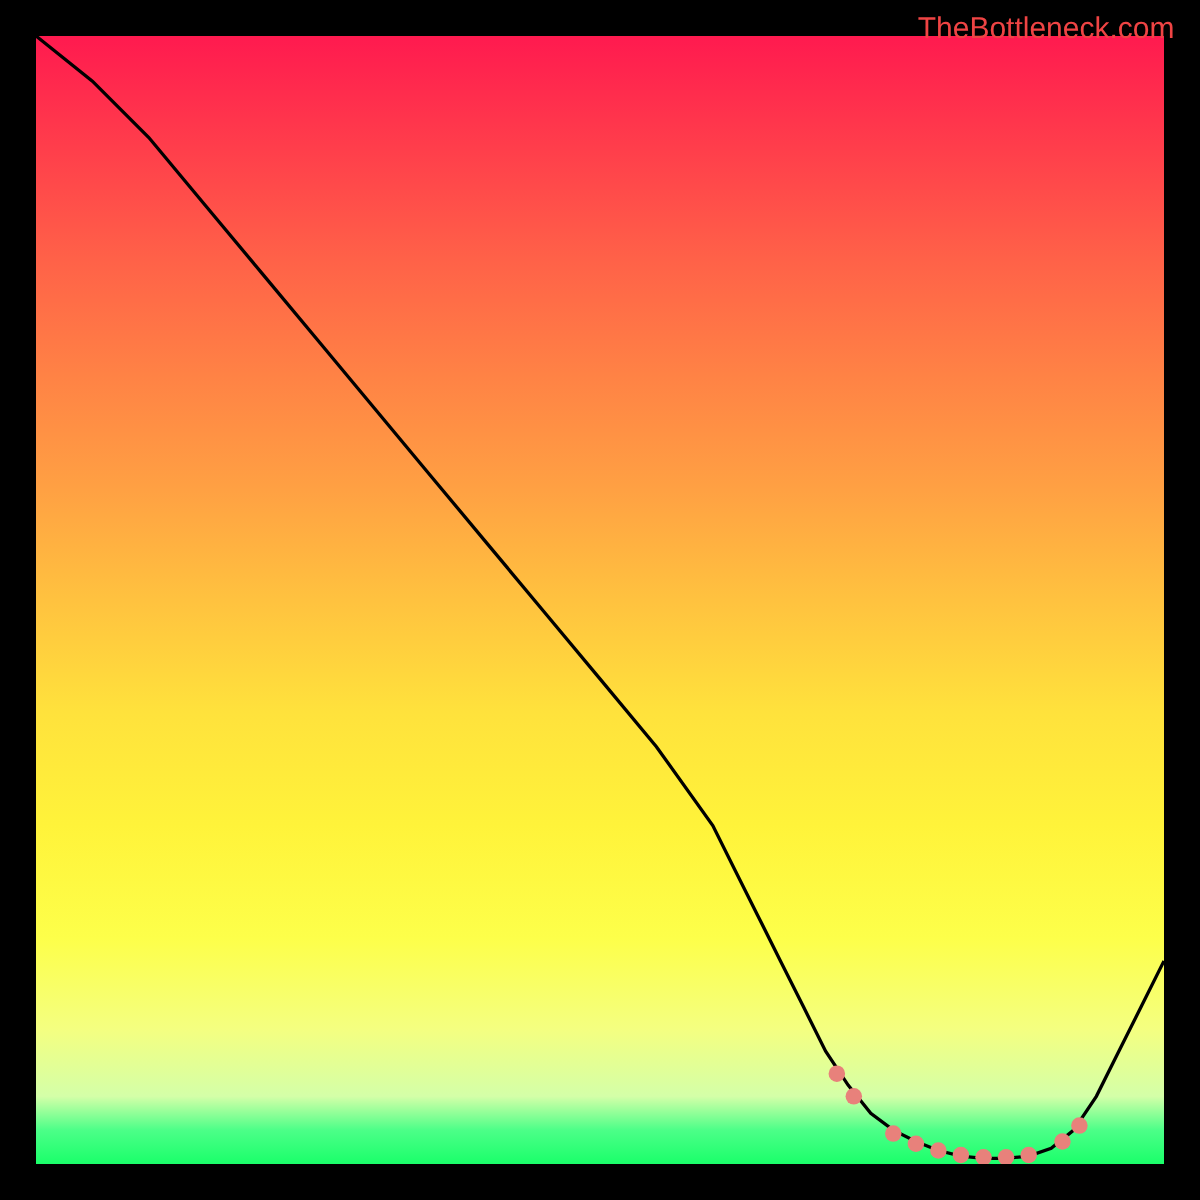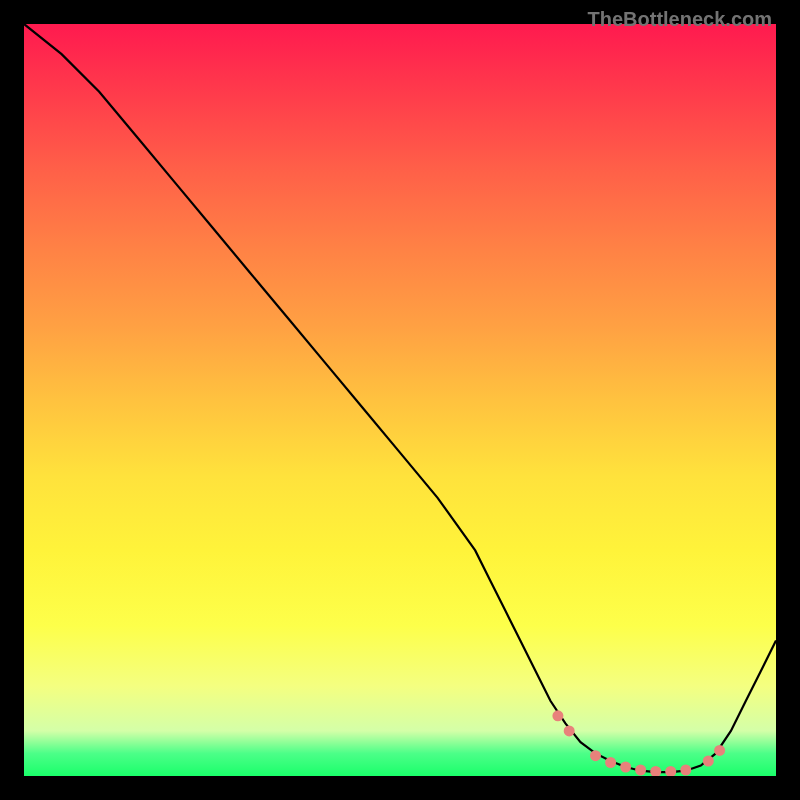--- a/index.html
+++ b/index.html
@@ -6,24 +6,24 @@
 body {
   width: 800px;
   height: 800px;
   background: #000;
   position: relative;
   font-family: Arial, sans-serif;
 }
 .watermark {
   position: absolute;
   top: 8px;
-  right: 28px;
-  color: #737373;
+  right: 17px;
+  color: #ef4444;
   font-size: 20px;
-  font-weight: 700;
+  font-weight: 400;
   z-index: 10;
 }
 .plot-area {
   position: absolute;
   left: 24px;
   top: 24px;
   width: 752px;
   height: 752px;
   overflow: hidden;
 }

